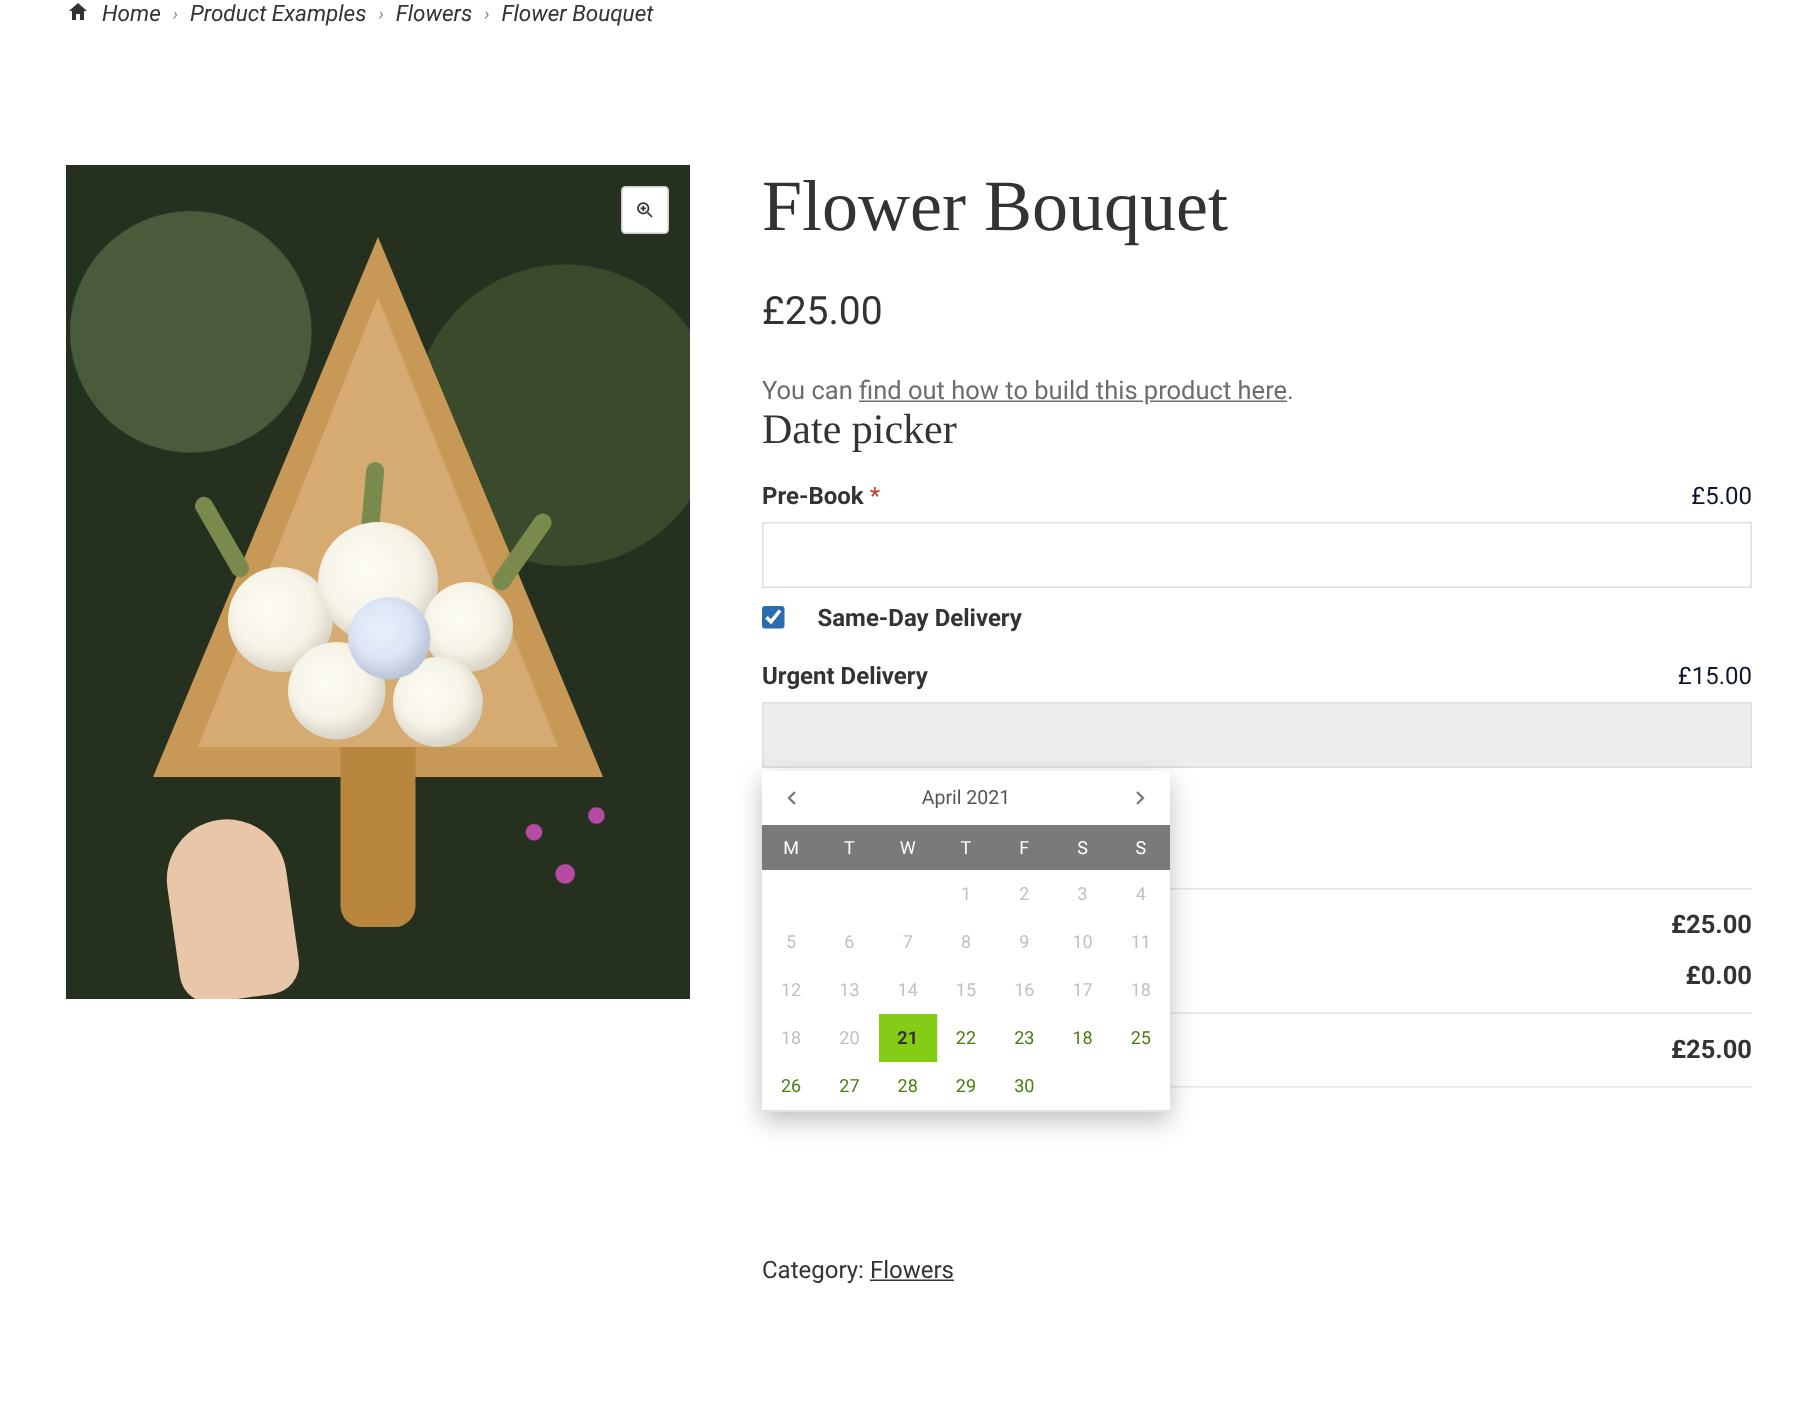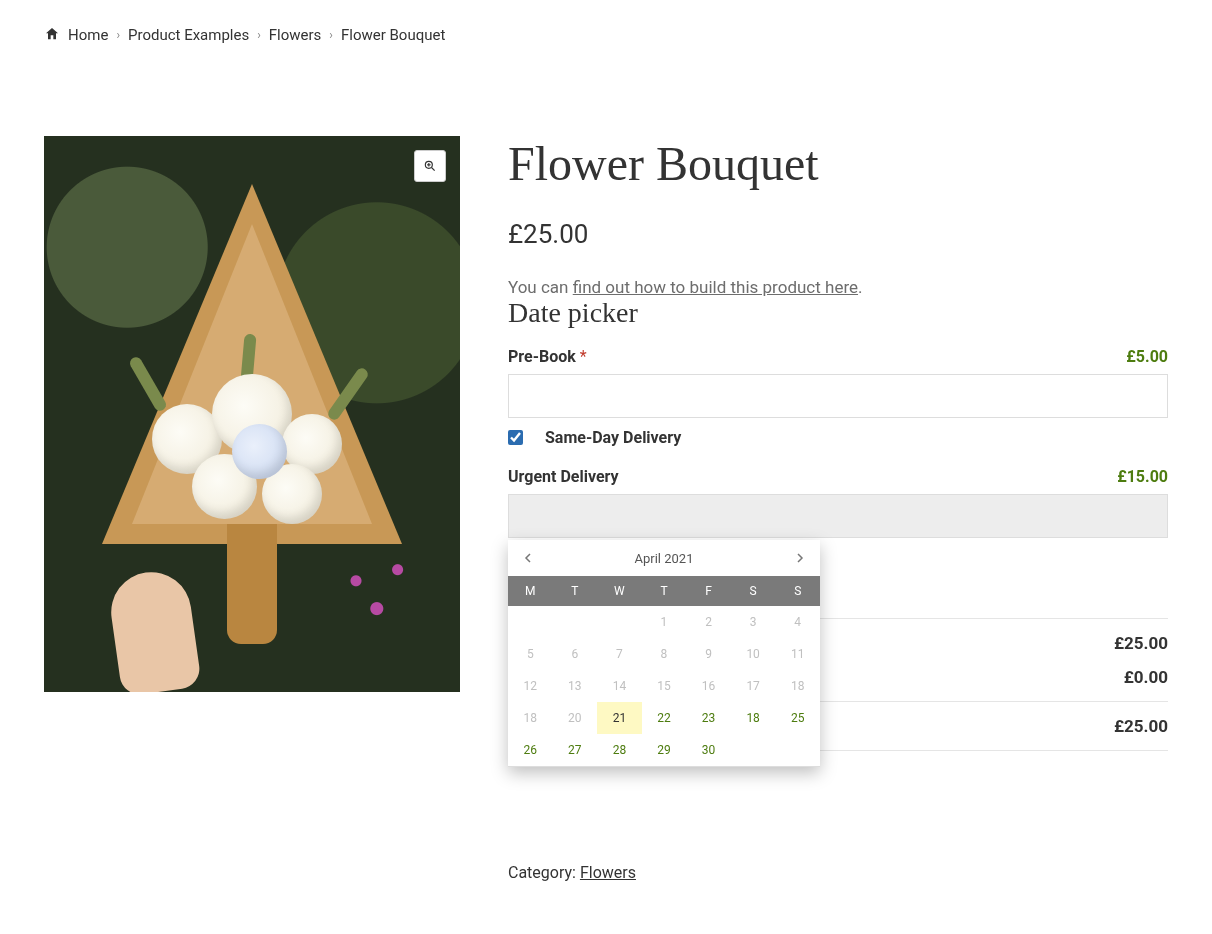--- a/index.html
+++ b/index.html
@@ -12,21 +12,22 @@
   .container {
     padding: 0 44px;
   }
   
   .breadcrumb {
     display: flex;
     align-items: center;
     gap: 8px;
     font-size: 15px;
     color: #333;
-    padding: 26px 0 20px 0;
+    padding: 0 0 20px 0;
+    font-style: italic;
   }
   .breadcrumb a, .breadcrumb span.link {
     color: #333;
     text-decoration: none;
     cursor: pointer;
   }
   .breadcrumb .sep { color: #888; font-size: 12px; }
   .breadcrumb .home-icon svg { width: 16px; height: 16px; vertical-align: -2px; }
   .breadcrumb .current { color: #333; }
 
@@ -161,21 +162,21 @@
   .field-row {
     display: flex;
     justify-content: space-between;
     align-items: baseline;
     font-size: 16px;
     margin-bottom: 8px;
     gap: 20px;
   }
   .field-row .label { font-weight: 700; color: #333; }
   .field-row .req { color: #c0392b; }
-  .field-row .addon-price { color: #4d7c0f; font-weight: bold; }
+  .field-row .addon-price { color: #0f172a; }
   .text-input {
     width: 100%;
     height: 44px;
     border: 1px solid #ddd;
     background: #fff;
     padding: 0 12px;
     font-size: 15px;
     margin-bottom: 10px;
   }
   .text-input.grey { background: #ededed; }
@@ -197,21 +198,21 @@
     font-size:17px;font-weight:700;color:#333;margin:14px 0;
   }
   .meta { font-size:16px;color:#333;margin-top:28px; }
   .meta a { color:#333;text-decoration:underline; }
 
   
   .calendar-wrap { position: relative; }
   .calendar {
     position: absolute;
     top: 46px; left: 0;
-    width: 312px;
+    width: 272px;
     background: #fff;
     border-bottom: 1px solid #ddd;
     box-shadow: 0 6px 16px rgba(0,0,0,.25);
     z-index: 5;
     font-size: 13px;
   }
   .cal-head {
     display:flex;align-items:center;justify-content:center;
     position:relative;height:36px;color:#555;background:#fff;
   }
@@ -227,21 +228,21 @@
   }
   .cal-dow span{padding:8px 0;font-size:12px;}
   .cal-grid{
     display:grid;grid-template-columns:repeat(7,1fr);
   }
   .cal-cell{
     height:32px;display:flex;align-items:center;justify-content:center;
     border:0;background:#fff;color:#4d7c0f;font-size:12px;cursor:pointer;
   }
   .cal-cell.dim{color:#c0c0c0;cursor:default;}
-  .cal-cell.sel{background:#fef9c3;color:#333;font-weight:400;}
+  .cal-cell.sel{background:#84cc16;color:#333;font-weight:700;}
   .cal-cell.blank{cursor:default;}
 </style>
 </head>
 <body>
 
 <div class="container">
 
   <nav class="breadcrumb">
     <span class="home-icon">
       <svg viewBox="0 0 24 24" fill="#333">

